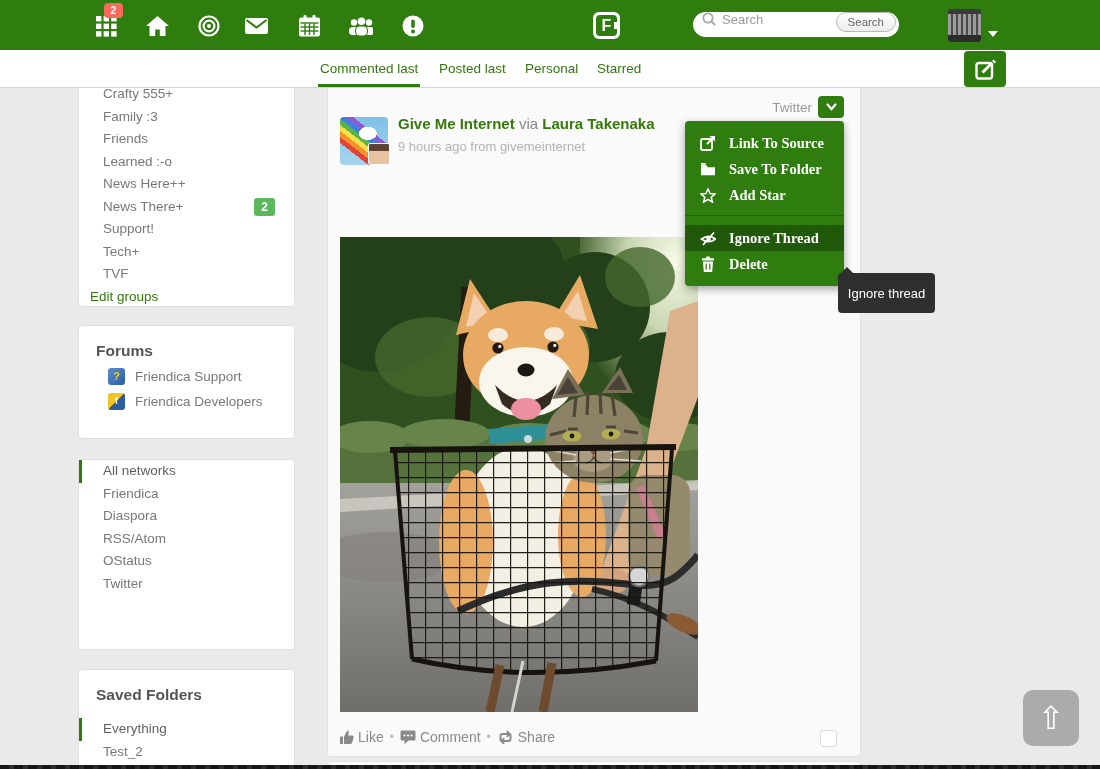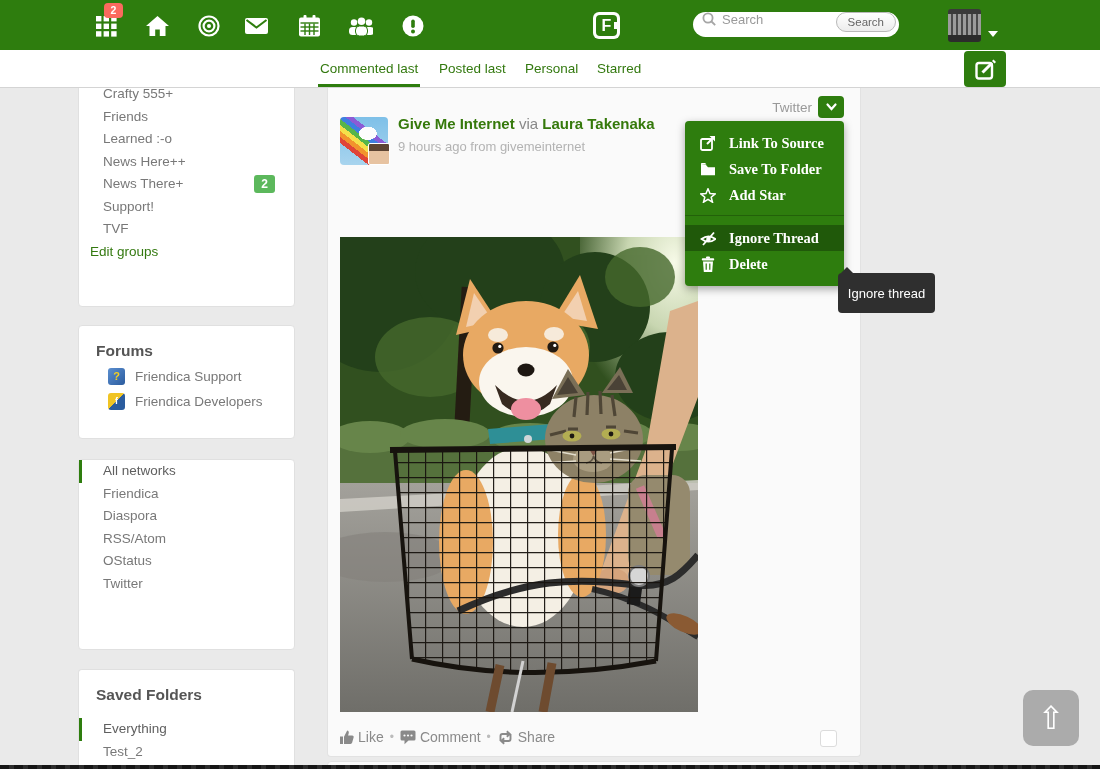--- a/index.html
+++ b/index.html
@@ -200,28 +200,30 @@
         <polygon points="18.5,0.5 21,3 19.5,4.5 17,2" fill="#fff"></polygon>
       </svg>
     </span>
   </button>
 </nav>
 
 <aside>
 
   <section class="panel" style="top:55px;height:252px;padding-top:27px;z-index:10">
     <span class="side-item">Crafty 555+</span>
+    <span class="side-item">Family :3</span>
     <span class="side-item">Friends</span>
     <span class="side-item">Learned :-o</span>
     <span class="side-item">News Here++</span>
     <span class="side-item">
       <span>News There+</span>
       <span class="badge-green">2</span>
     </span>
     <span class="side-item">Support!</span>
+    <span class="side-item">Tech+</span>
     <span class="side-item">TVF</span>
     <span class="side-link">Edit groups</span>
   </section>
 
   <section class="panel" style="top:325px;height:114px">
     <h3>Forums</h3>
     <div class="forum-item">
       <span class="forum-ico q">?</span>
       <span>Friendica Support</span>
     </div>

